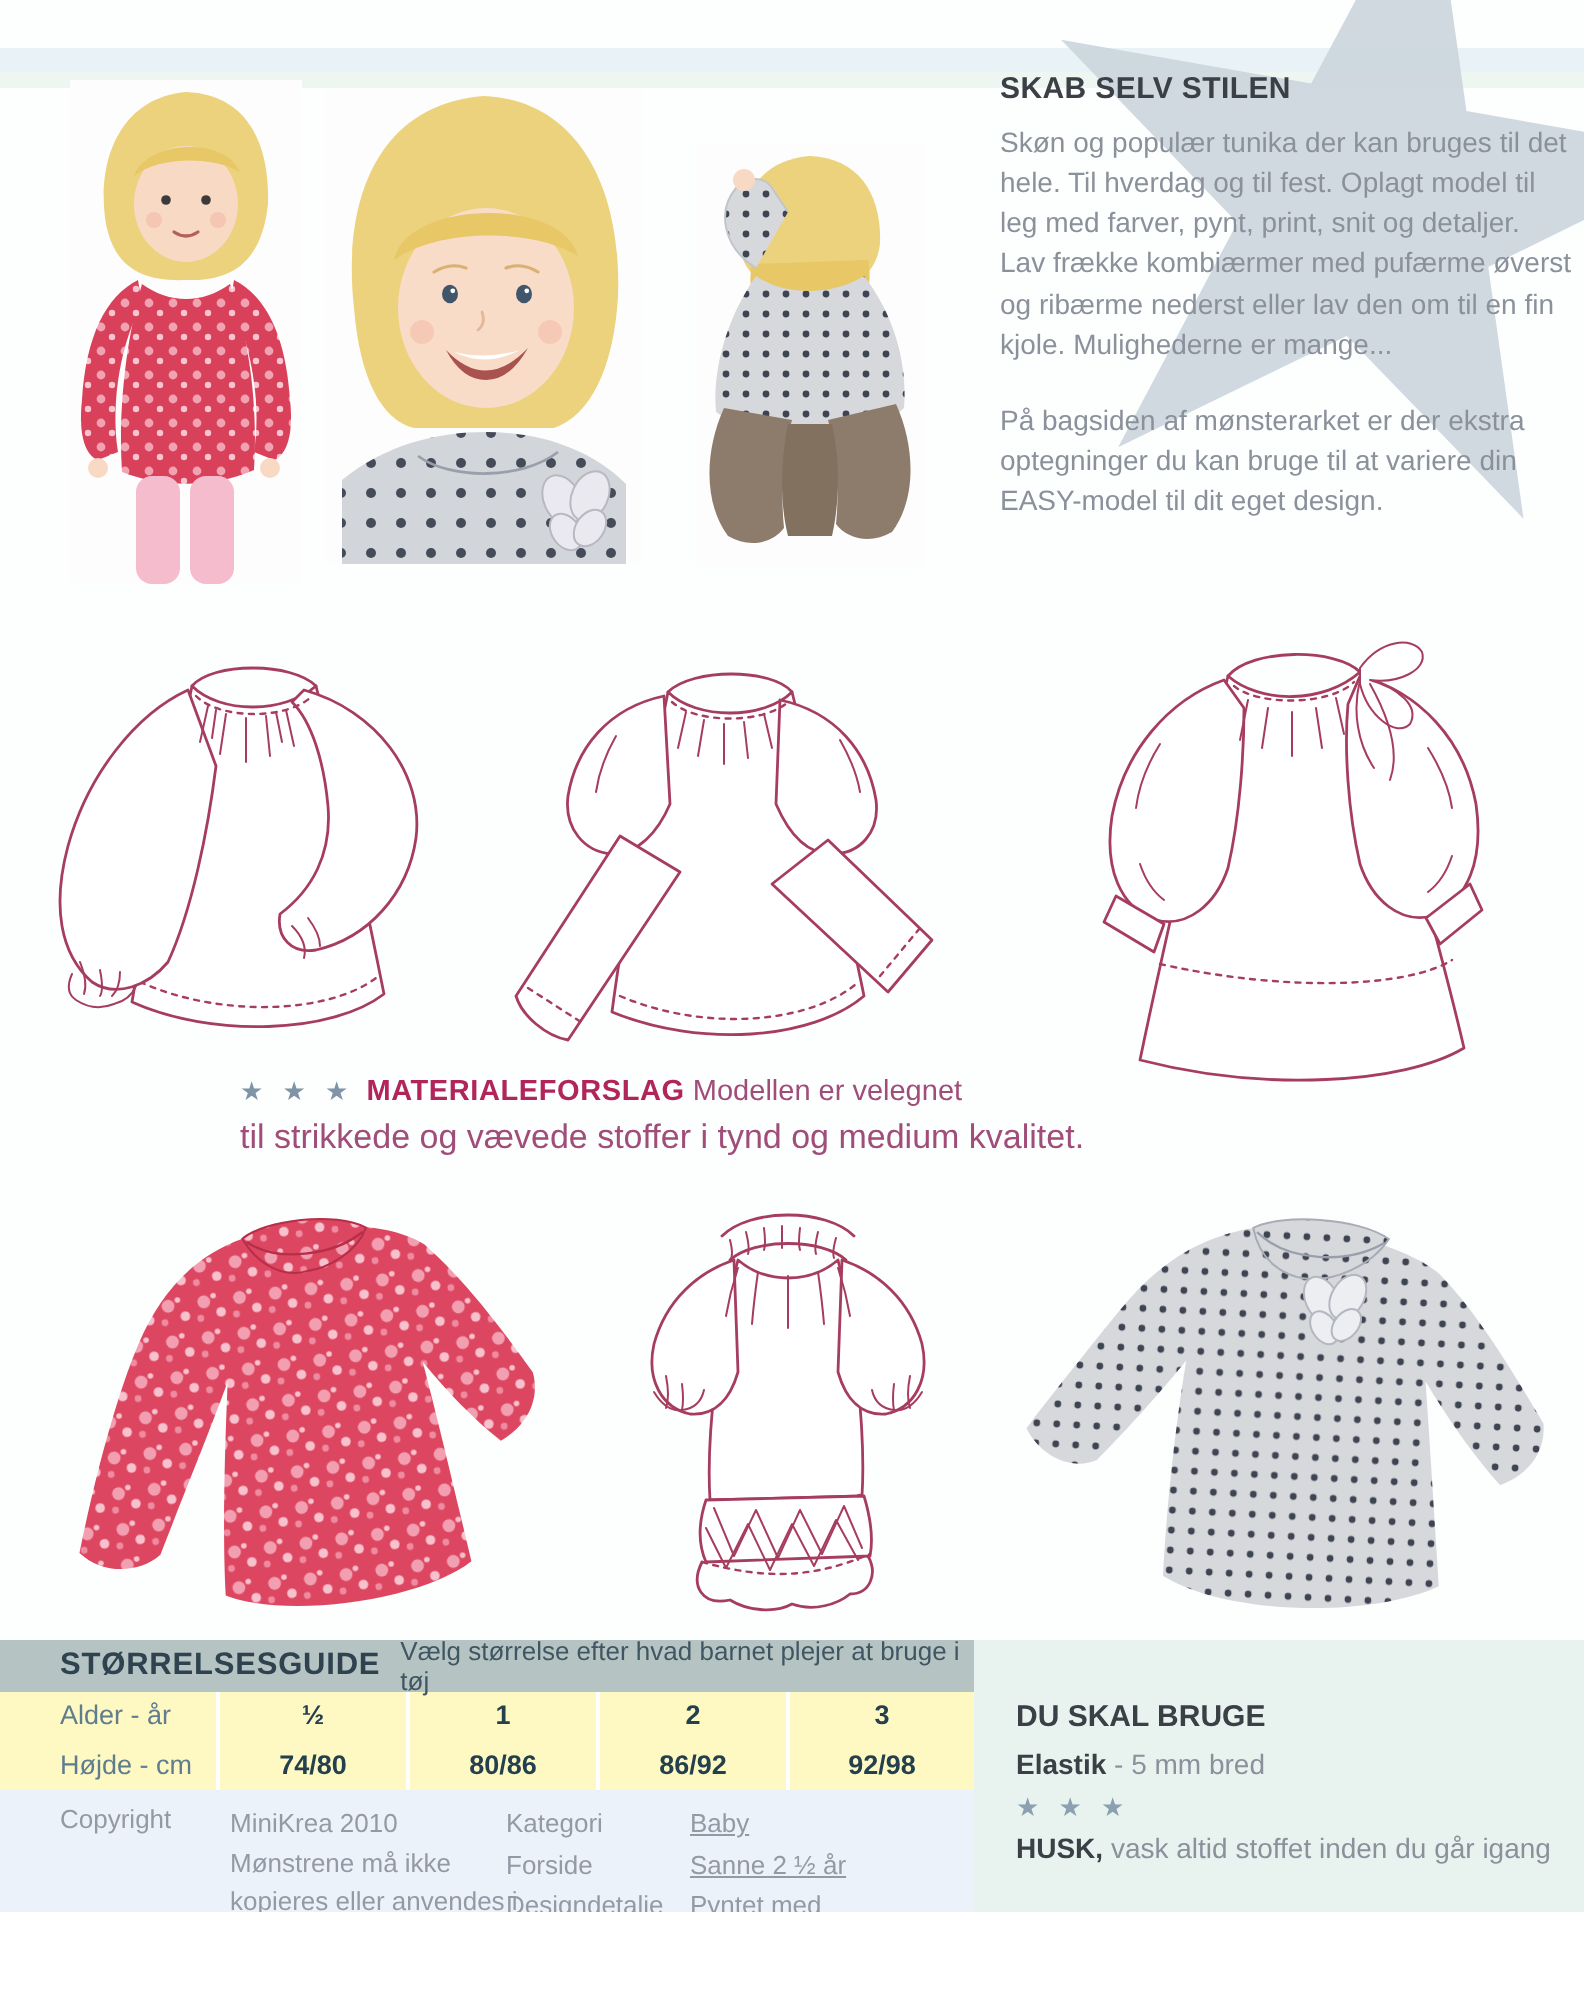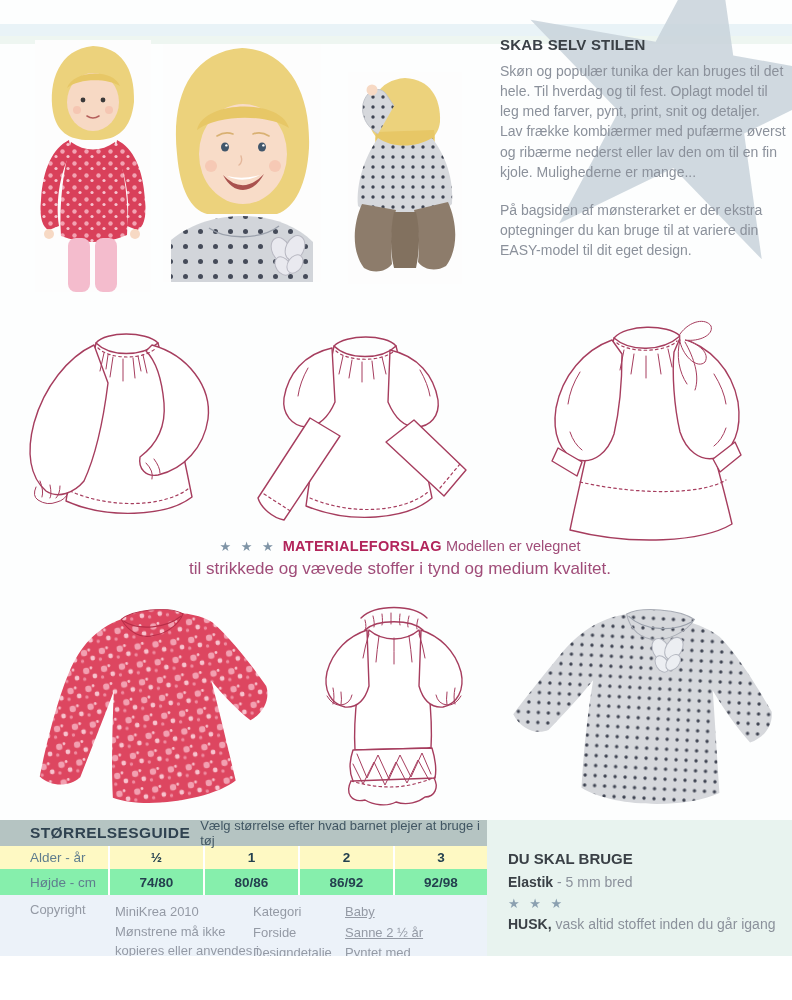--- a/index.html
+++ b/index.html
@@ -26,38 +26,38 @@
 
   
   .drawA{position:absolute;left:6px;top:295px;}
   .drawB{position:absolute;left:248px;top:296px;}
   .drawC{position:absolute;left:522px;top:292px;z-index:2;}
   .drawD{position:absolute;left:303px;top:588px;}
   .photoRed{position:absolute;left:14px;top:586px;}
   .photoGray{position:absolute;left:494px;top:593px;}
 
   
-  .material{position:absolute;left:120px;top:538px;width:560px;text-align:center;z-index:3;}
+  .material{position:absolute;left:120px;top:538px;width:560px;z-index:3;}
   .material .l1{font-size:14.5px;color:#a04d79;}
   .material .stars{color:#7f94a6;font-size:13px;letter-spacing:3px;margin-right:6px;}
   .material .lbl{color:#b2255b;font-weight:bold;letter-spacing:.3px;}
   .material .l2{font-size:17px;color:#a04d79;margin-top:5px;}
 
   
   .bottom-left-bg{position:absolute;left:0;top:820px;width:487px;height:180px;background:#ecf2f8;}
   .bottom-right-bg{position:absolute;left:487px;top:820px;width:305px;height:180px;background:#e8f3ef;}
 
   
   .sizeguide{position:absolute;left:0;top:820px;width:487px;z-index:2;}
   .sg-header{height:26px;background:#b5c4c2;display:flex;align-items:center;padding-left:30px;box-sizing:border-box;}
   .sg-title{font-size:15.5px;font-weight:bold;color:#2f4250;letter-spacing:.4px;margin-right:10px;}
   .sg-sub{font-size:13px;color:#415663;}
   .sg-row{display:grid;grid-template-columns:108px 95px 95px 95px 94px;}
   .sg-row1{background:#fef9c3;height:23px;}
-  .sg-row2{background:#86efac;height:26px;}
+  .sg-row2{background:#fef9c3;height:26px;}
   .sg-label{font-size:13.5px;color:#5f7d8e;padding-left:30px;display:flex;align-items:center;}
   .sg-val{font-size:13.5px;font-weight:bold;color:#24404f;display:flex;align-items:center;justify-content:center;border-left:2px solid #fff;}
 
   
   .needs{position:absolute;left:508px;top:850px;width:274px;z-index:2;}
   .needs h2{font-size:15px;font-weight:bold;color:#3a4046;margin:0 0 5px 0;}
   .needs .line{font-size:14px;color:#8b919b;line-height:1.45;}
   .needs .line b{color:#3a4046;font-weight:bold;}
   .needs .stars{color:#8ba0b0;font-size:13px;letter-spacing:3px;margin:4px 0 3px 0;}
   .needs .husk b{color:#3a4046;}

